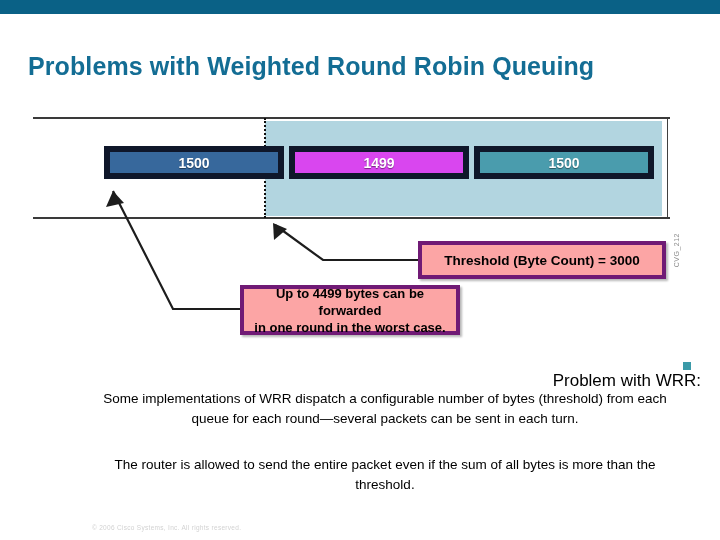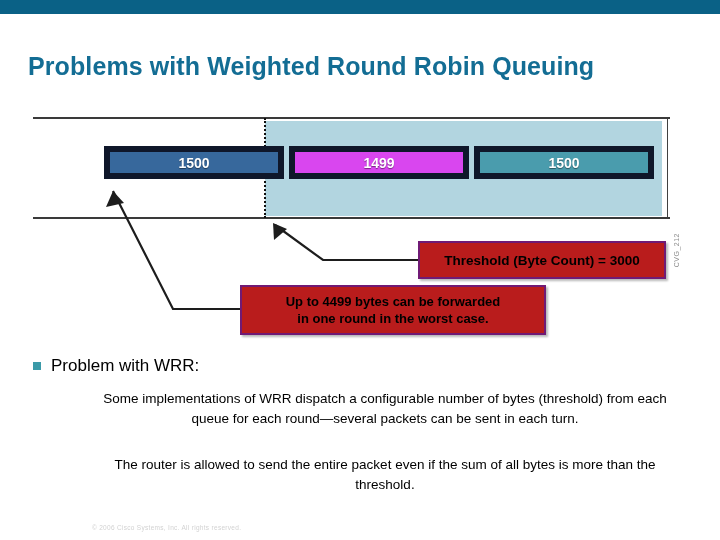--- a/index.html
+++ b/index.html
@@ -111,39 +111,39 @@
   .leaders {
     position: absolute;
     left: 0; top: 0;
     width: 655px; height: 235px;
     pointer-events: none;
   }
 
   
   .callout {
     position: absolute;
-    background: #b91c1c;
-    border: 2px solid #701a75;
+    background: #fca5a5;
+    border: 4px solid #701a75;
     color: #000000;
     font-weight: bold;
     text-align: center;
     box-sizing: border-box;
     box-shadow: 2px 2px 2px rgba(0,0,0,.28);
   }
   .callout-threshold {
     left: 385px; top: 128px;
     width: 248px; height: 38px;
     font-size: 13.5px;
     display: flex;
     align-items: center;
     justify-content: center;
   }
   .callout-worstcase {
     left: 207px; top: 172px;
-    width: 306px; height: 50px;
+    width: 220px; height: 50px;
     font-size: 13px;
     line-height: 17px;
     display: flex;
     flex-direction: column;
     align-items: center;
     justify-content: center;
   }
 
   
   .fig-id {
@@ -153,24 +153,25 @@
     color: #8f8f8f;
     letter-spacing: .5px;
     writing-mode: vertical-rl;
     transform: rotate(180deg);
     font-family: "Liberation Sans", sans-serif;
   }
 
   
   .bullet-row {
     position: absolute;
-    left: 33px; top: 355px;
+    left: 41px; top: 355px;
     width: 660px;
     display: flex;
-    align-items: flex-start;
+    align-items: flex-end;
+    flex-direction: column;
   }
   .bullet-mark {
     width: 8px; height: 8px;
     background: #3b9aa8;
     margin-top: 7px;
     margin-right: 10px;
     flex: none;
   }
   .bullet-text {
     font-size: 17px;

